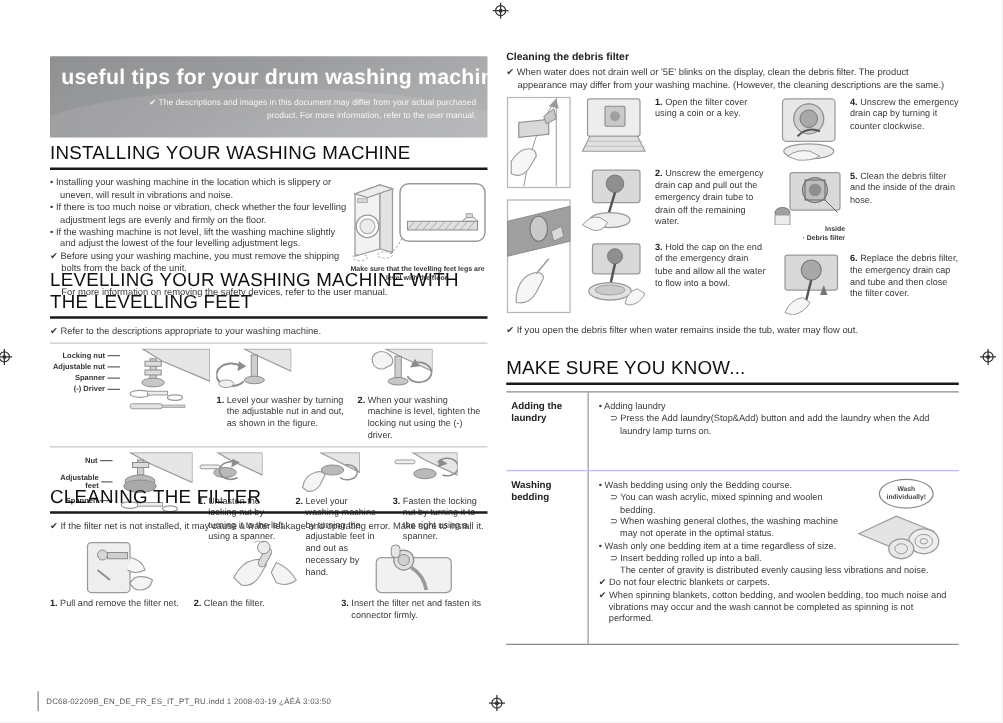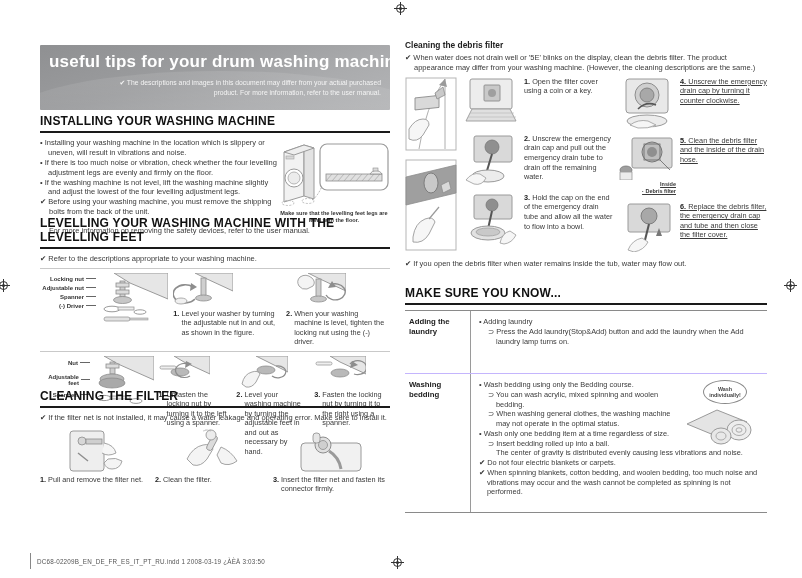--- a/index.html
+++ b/index.html
@@ -24,21 +24,21 @@
   .banner h1 {
     position:relative; color:#ffffff; font-size:17px; font-weight:bold;
     letter-spacing:0.2px; padding:7px 0 0 9px; white-space:nowrap;
   }
   .banner .note {
     position:relative; color:#f4f4f4; font-size:6.8px; line-height:1.4;
     text-align:right; padding:6px 9px 0 60px;
   }
   
   .h-sec {
-    font-size:12px; font-weight:bold; color:#111; letter-spacing:0.2px;
+    font-size:15px; font-weight:normal; color:#111; letter-spacing:0.2px;
     border-bottom:2px solid #1a1a1a; padding-bottom:3px; margin-bottom:5px;
   }
   .h-sub { font-size:8.4px; font-weight:bold; color:#222; margin-bottom:3px; }
   .line { font-size:7.5px; line-height:1.32; color:#3a3a3a; }
   .l0 { padding-left:8px; text-indent:-8px; }
   .l1 { padding-left:17px; text-indent:-8px; }
   .l2 { padding-left:17px; }
   .chk { padding-left:9px; text-indent:-9px; }
   .step-num { font-weight:bold; color:#222; }
   .hr-light { border:none; border-top:1px solid #c9c9c9; margin:4px 0; }
@@ -402,21 +402,21 @@
             <circle cx="30" cy="12" r="6" fill="#8f8f8f" stroke="#777" stroke-width="0.8"></circle>
             <path d="M30 18 L26 36" stroke="#555" stroke-width="2"></path>
             <ellipse cx="26" cy="40" rx="17" ry="7" fill="#e2e2e2" stroke="#9a9a9a" stroke-width="1"></ellipse>
             <ellipse cx="26" cy="39" rx="12" ry="4" fill="#c9c9c9" stroke="#9a9a9a" stroke-width="0.7"></ellipse>
             <path d="M38 50 q2 -10 10 -12 l6 4 q-4 8 -12 9 z" fill="#f6f6f6" stroke="#9a9a9a" stroke-width="0.8"></path>
           </svg>
           <div class="cap"><span class="step-num">3.</span> <span>Hold the cap on the end of the emergency drain tube and allow all the water to flow into a bowl.</span></div>
         </div>
       </div>
 
-      <div class="deb-col" style="width:150px;text-decoration:underline;">
+      <div class="deb-col" style="width:150px;">
         <div class="deb-step">
           <svg class="img" width="58" height="52" viewBox="0 0 58 52">
             <rect x="8" y="2" width="42" height="34" rx="3" fill="#e8e8e8" stroke="#9a9a9a" stroke-width="1"></rect>
             <circle cx="29" cy="18" r="12" fill="#cfcfcf" stroke="#8d8d8d" stroke-width="1"></circle>
             <circle cx="29" cy="18" r="7" fill="#a8a8a8" stroke="#777" stroke-width="0.8"></circle>
             <path d="M20 32 q8 -8 18 -4" stroke="#555" stroke-width="1.6" fill="none"></path>
             <ellipse cx="29" cy="44" rx="20" ry="6" fill="#ececec" stroke="#9a9a9a" stroke-width="1"></ellipse>
             <path d="M12 48 q8 -6 18 -4 l8 4 q-8 4 -18 3 z" fill="#f6f6f6" stroke="#9a9a9a" stroke-width="0.8"></path>
           </svg>
           <div class="cap"><span class="step-num">4.</span> <span>Unscrew the emergency drain cap by turning it counter clockwise.</span></div>

